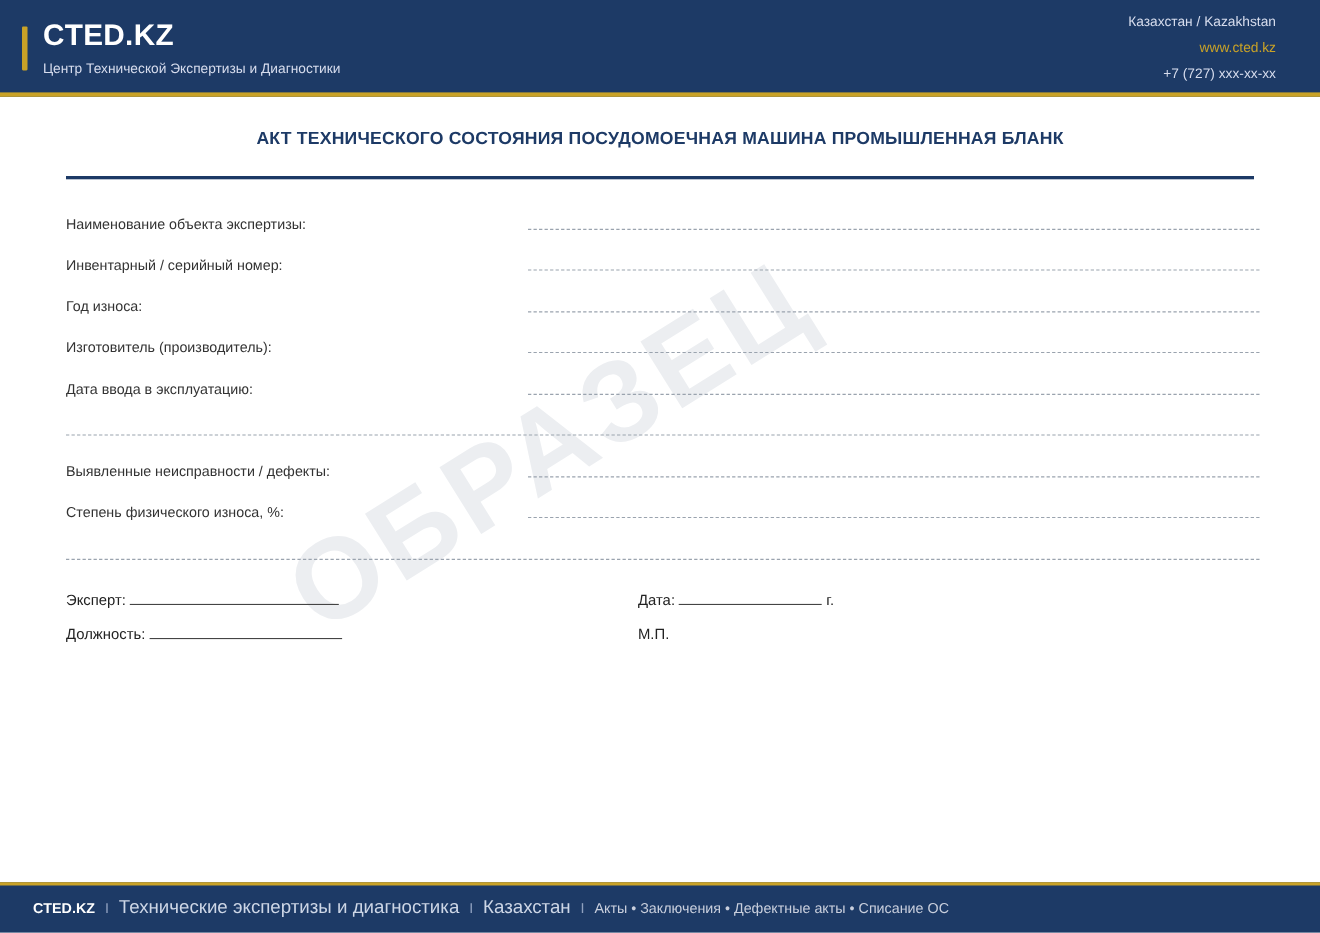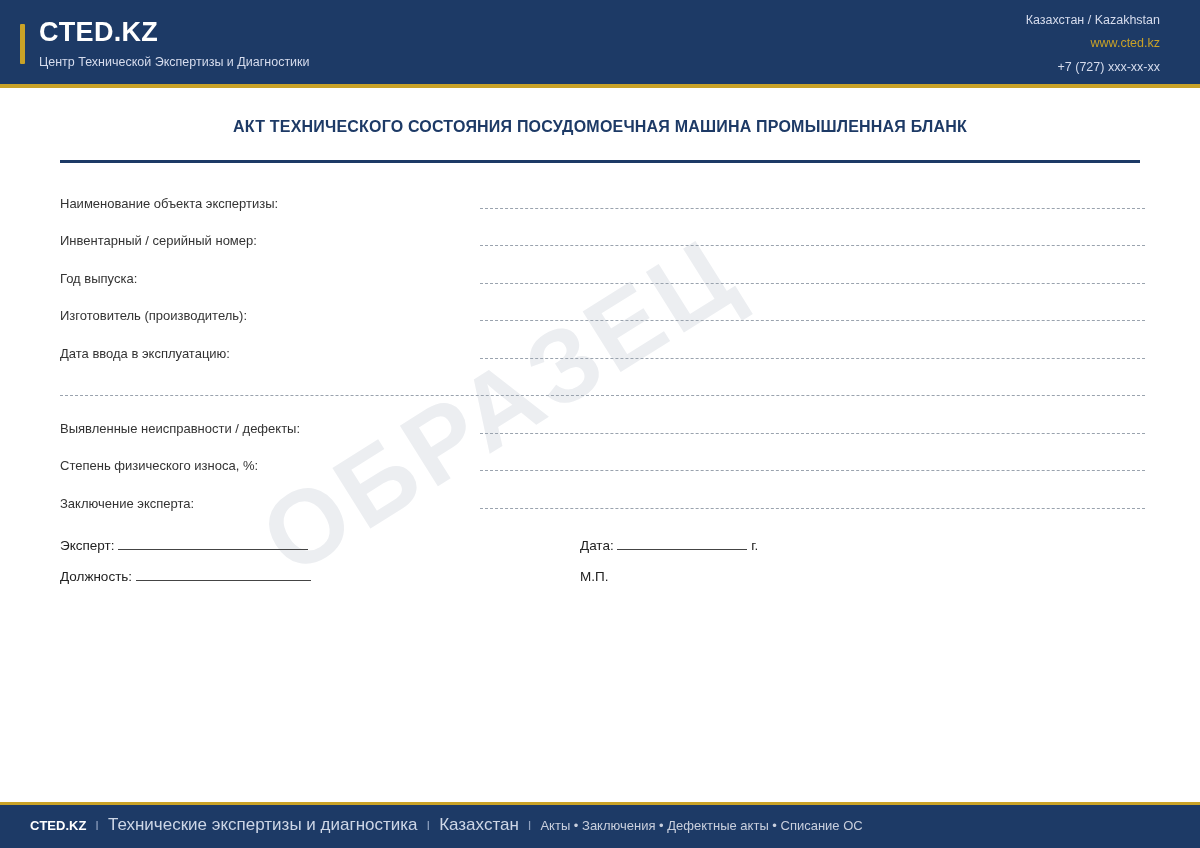--- a/index.html
+++ b/index.html
@@ -244,21 +244,21 @@
     <div class="form-label">Наименование объекта экспертизы:</div>
     <div class="form-line"></div>
   </div>
 
   <div class="form-row">
     <div class="form-label">Инвентарный / серийный номер:</div>
     <div class="form-line"></div>
   </div>
 
   <div class="form-row">
-    <div class="form-label">Год выпуска:</div>
+    <div class="form-label">Год износа:</div>
     <div class="form-line"></div>
   </div>
 
   <div class="form-row">
     <div class="form-label">Изготовитель (производитель):</div>
     <div class="form-line"></div>
   </div>
 
   <div class="form-row">
     <div class="form-label">Дата ввода в эксплуатацию:</div>
@@ -274,21 +274,20 @@
     <div class="form-label">Выявленные неисправности / дефекты:</div>
     <div class="form-line"></div>
   </div>
 
   <div class="form-row">
     <div class="form-label">Степень физического износа, %:</div>
     <div class="form-line"></div>
   </div>
 
   <div class="form-row">
-    <div class="form-label">Заключение эксперта:</div>
     <div class="form-line"></div>
   </div>
 
 </div>
 
 <div class="sign-area">
   <div class="sign-row">
     <div class="sign-left">
       <span>Эксперт:</span>
       <span class="ul-short"></span>

